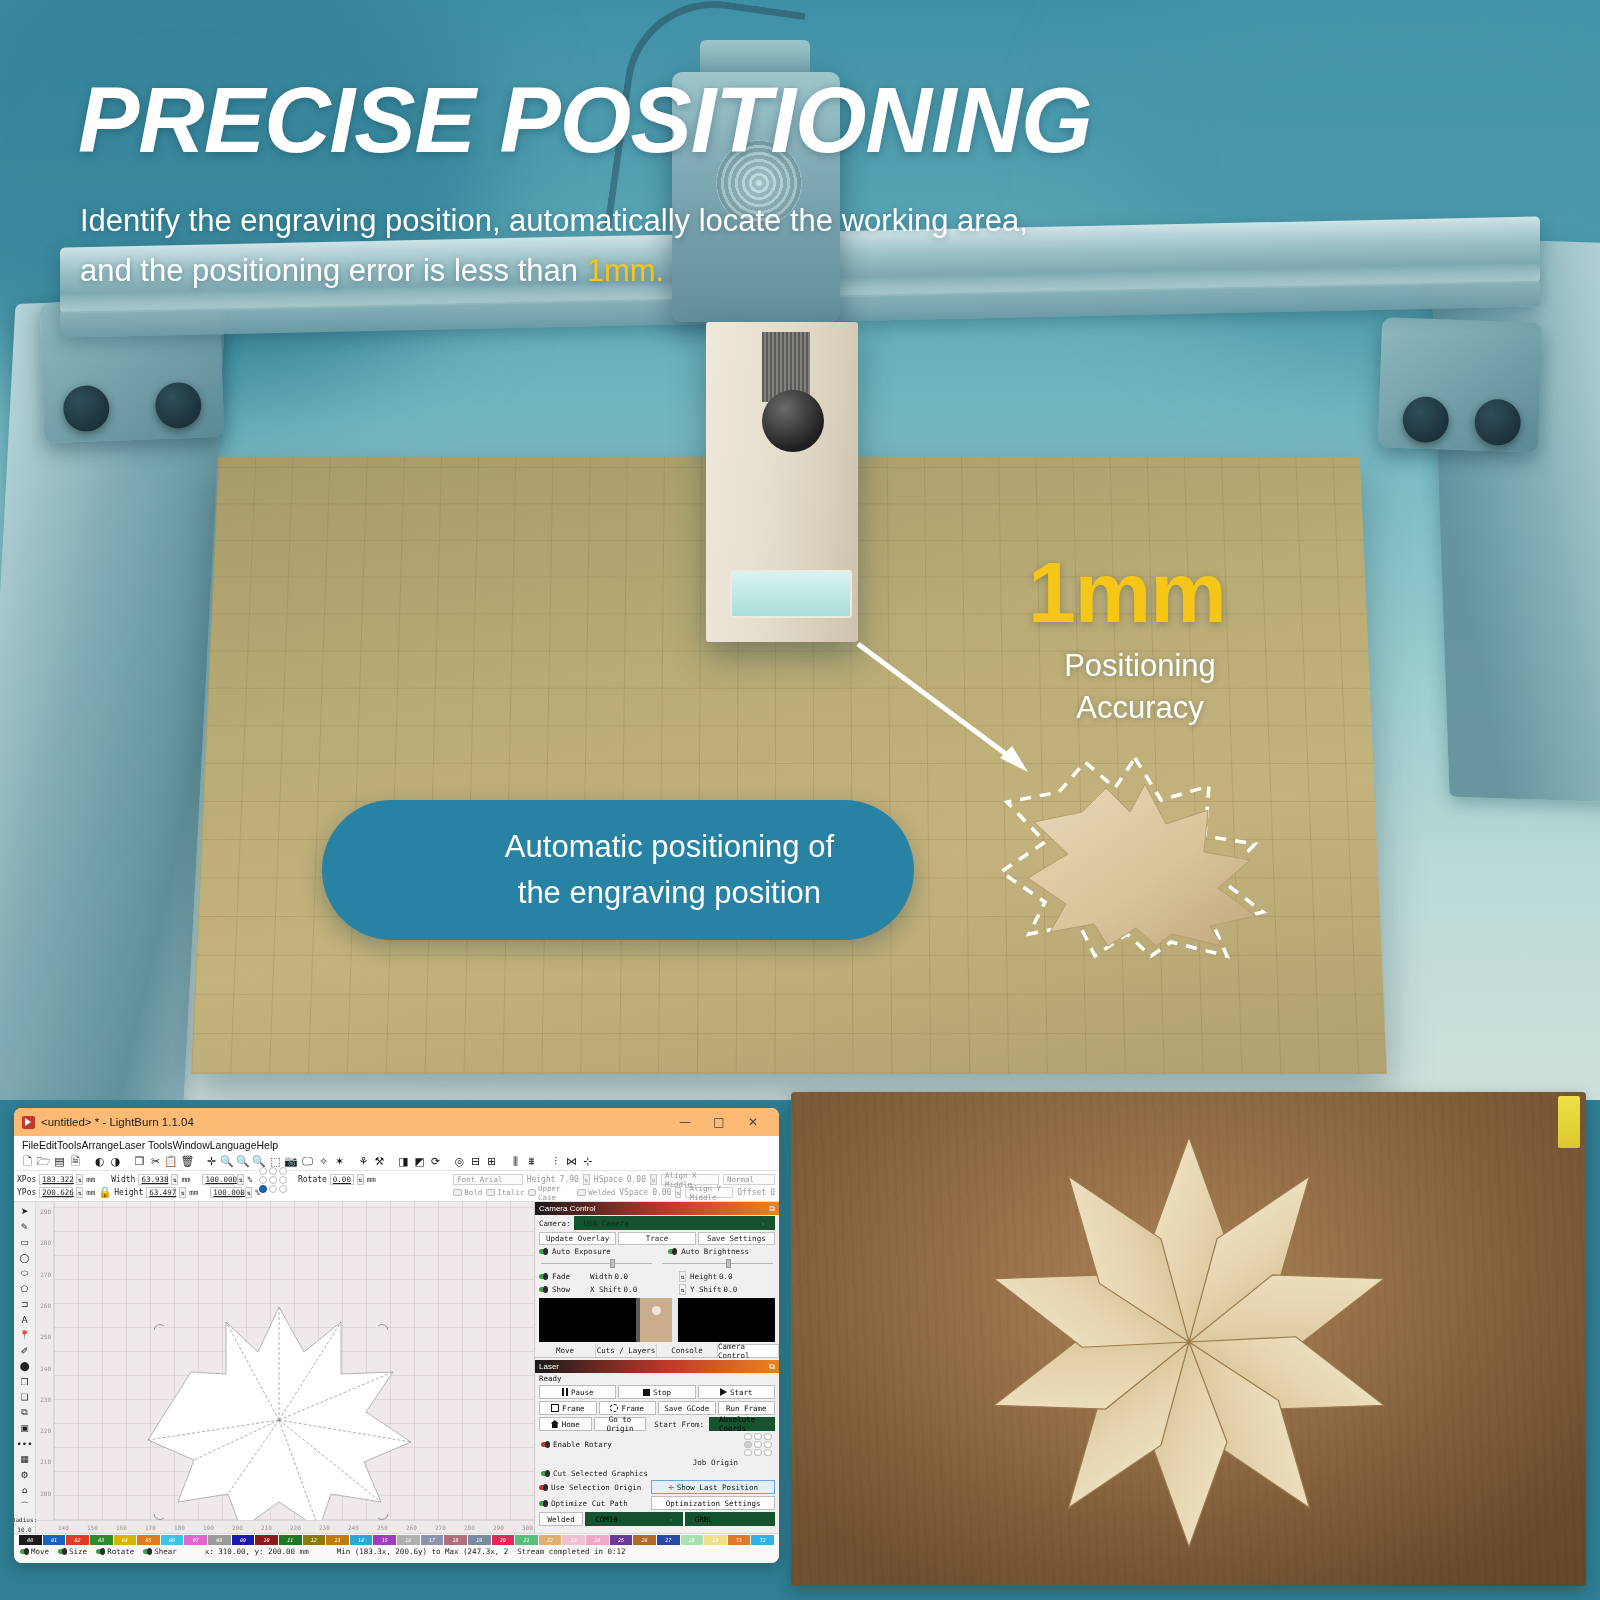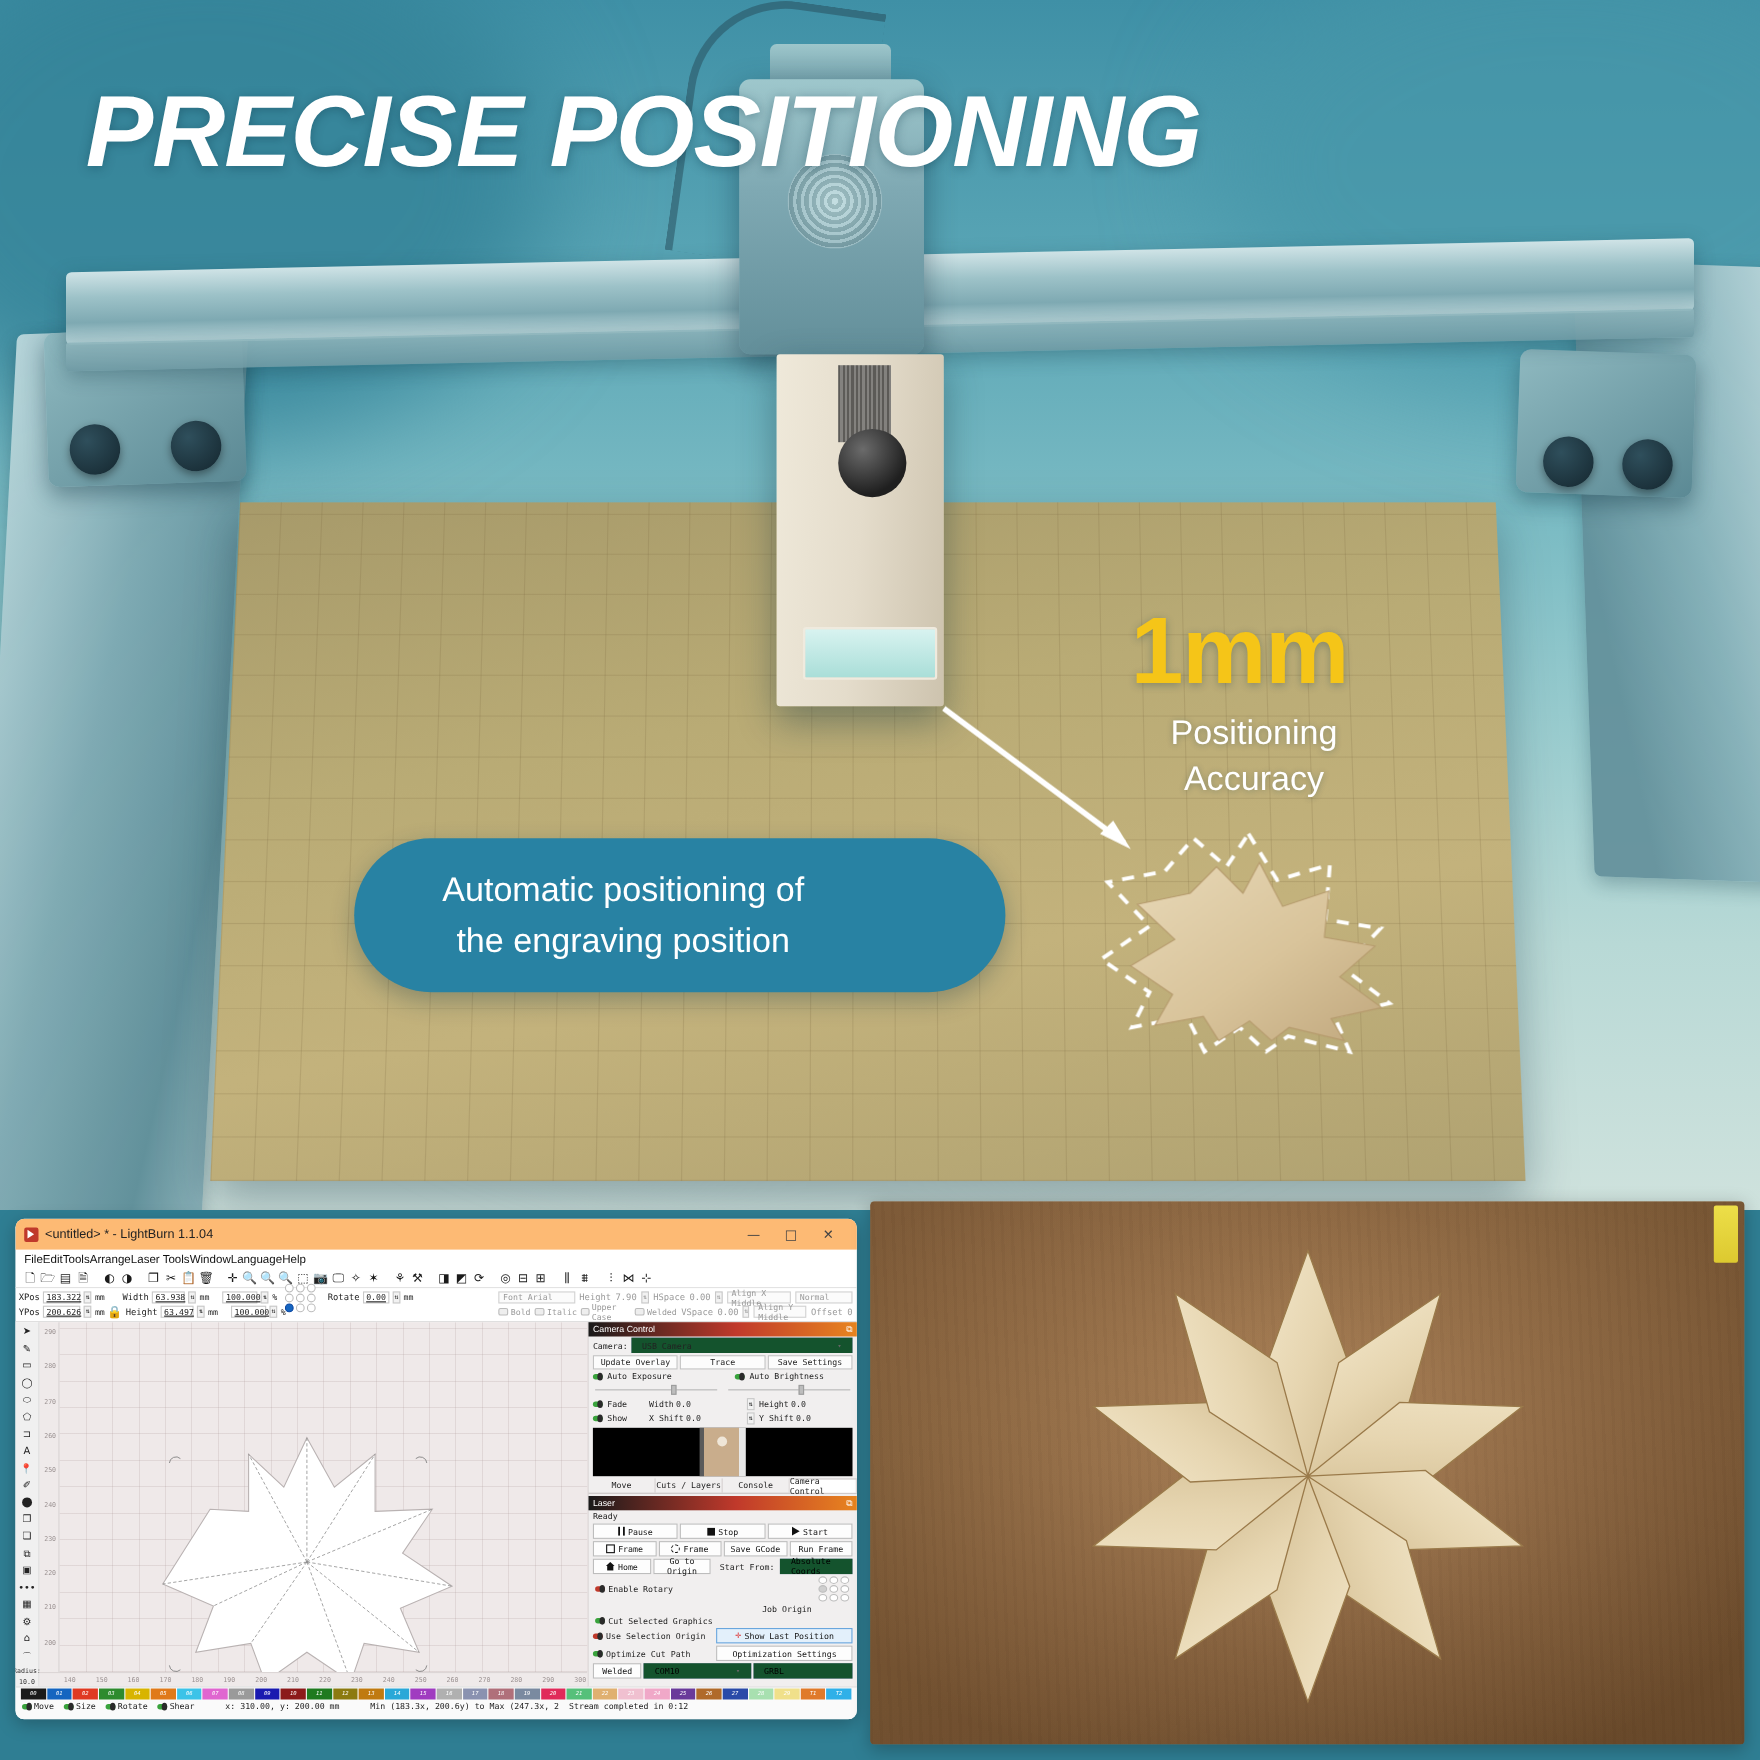--- a/index.html
+++ b/index.html
@@ -125,23 +125,23 @@
     font-size:86px; font-weight:bold; color:#f5c518; letter-spacing:-1px;
     text-shadow:0 2px 8px rgba(10,50,65,.3);
   }
   #mmCap {
     position:absolute; left:1020px; top:645px; width:240px; text-align:center;
     font-size:31px; color:#ffffff; line-height:1.35;
     text-shadow:0 1px 6px rgba(10,50,65,.3);
   }
 
   #pill {
-    position:absolute; left:322px; top:762px; width:592px; height:140px;
+    position:absolute; left:322px; top:800px; width:592px; height:140px;
     background:#2882a3; border-radius:70px;
-    display:flex; align-items:center; justify-content:flex-start; text-align:center;
+    display:flex; align-items:center; justify-content:flex-end; text-align:center;
     box-shadow:0 8px 22px rgba(12,50,66,.3);
   }
   #pill span { color:#fff; font-size:31px; line-height:1.5; padding:0 40px; }
 
   .arrow-svg { position:absolute; left:850px; top:636px; }
 
   
   #lb {
     position:absolute; left:14px; top:1108px; width:765px; height:455px;
     background:#ffffff; border-radius:8px; overflow:hidden;
@@ -336,20 +336,24 @@
     </defs>
     <polygon points="135,4 156,44 198,30 194,72 240,80 208,108 246,136 200,146 212,166 162,154 146,166 126,148 98,166 84,144 40,152 56,124 18,98 58,74 24,42 72,32 96,8 120,32" fill="url(#woodg)" stroke="#b59a6d" stroke-width="1"></polygon>
   </svg>
 
   <svg class="arrow-svg" width="200" height="150">
     <line x1="8" y1="8" x2="172" y2="130" stroke="#ffffff" stroke-width="5"></line>
     <polygon points="178,136 150,122 162,110" fill="#ffffff"></polygon>
   </svg>
 
   <div id="title">PRECISE POSITIONING</div>
+  <div id="subtitle">
+    <span>Identify the engraving position, automatically locate the working area,</span><br>
+    <span>and the positioning error is less than </span><span class="hl">1mm.</span>
+  </div>
 
   <div id="mmNum">1mm</div>
   <div id="mmCap">
     <span>Positioning</span><br>
     <span>Accuracy</span>
   </div>
 
   <div id="pill">
     <span>
       <span>Automatic positioning of</span><br>

